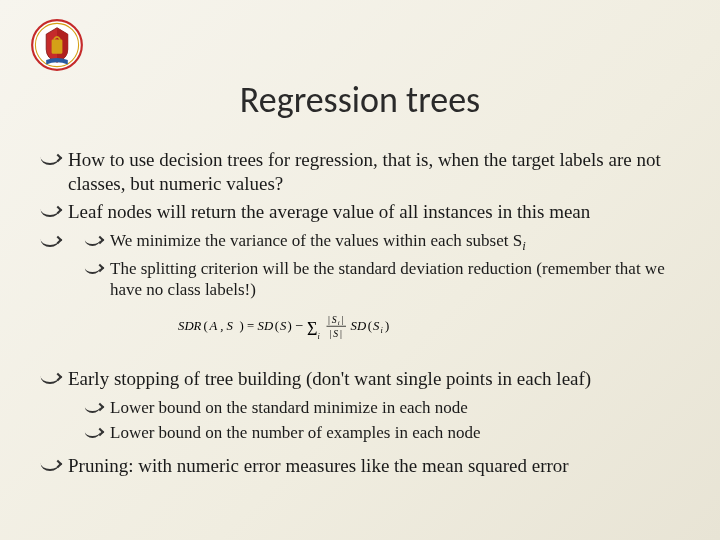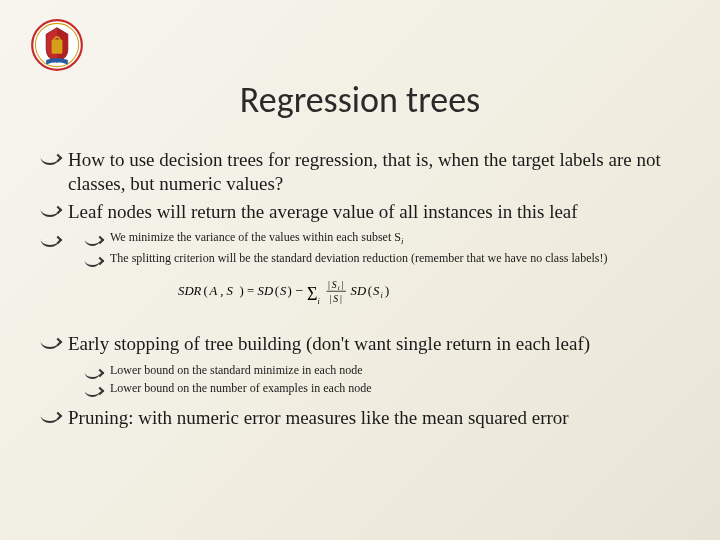--- a/index.html
+++ b/index.html
@@ -46,21 +46,21 @@
     position: absolute;
     left: 2px;
     top: 0;
     font-size: 18px;
     transform: scaleX(1.2);
   }
   .lvl2 {
     margin: 6px 0 10px 18px;
   }
   .lvl2 > li {
-    font-size: 12px;
+    font-size: 17px;
     line-height: 1.28;
     margin-bottom: 3px;
     padding-left: 24px;
     position: relative;
   }
   .lvl2 > li::before {
     content: "§";
     font-family: Wingdings, serif;
     position: absolute;
     left: 0;
@@ -109,21 +109,21 @@
       <rect x="40" y="40" width="20" height="26" fill="#d4a017" rx="2"></rect>
       <path d="M44 40 Q50 30 56 40" fill="none" stroke="#d4a017" stroke-width="3"></path>
       <path d="M30 78 Q50 70 70 78 L70 86 Q50 78 30 86 Z" fill="#2a5aa0"></path>
     </svg>
   </div>
 
   <h1 class="title">Regression trees</h1>
 
   <ul class="lvl1">
     <li><span>How to use decision trees for regression, that is, when the target labels are not classes, but numeric values?</span></li>
-    <li><span>Leaf nodes will return the average value of all instances in this leaf</span></li>
+    <li><span>Leaf nodes will return the average value of all instances in this mean</span></li>
     <li>
       <ul class="lvl2">
         <li><span>We minimize the variance of the values within each subset S<i class="sub">i</i></span></li>
         <li><span>The splitting criterion will be the standard deviation reduction (remember that we have no class labels!)</span></li>
       </ul>
       <span class="formula" title="SDR(A, S) = SD(S) − Σᵢ (|Sᵢ|/|S|) SD(Sᵢ)">
         <svg viewBox="0 0 360 40" width="270" height="32">
           <text x="0" y="24" font-family="Georgia,serif" font-style="italic" font-size="17">SDR</text>
           <text x="34" y="24" font-family="Georgia,serif" font-size="17">(</text>
           <text x="42" y="24" font-family="Georgia,serif" font-style="italic" font-size="17">A , S</text>
@@ -147,21 +147,21 @@
           <text x="216" y="33" font-family="Georgia,serif" font-size="13">|</text>
           <text x="230" y="24" font-family="Georgia,serif" font-style="italic" font-size="17">SD</text>
           <text x="253" y="24" font-family="Georgia,serif" font-size="17">(</text>
           <text x="260" y="24" font-family="Georgia,serif" font-style="italic" font-size="17">S</text>
           <text x="270" y="28" font-family="Georgia,serif" font-style="italic" font-size="11">i</text>
           <text x="276" y="24" font-family="Georgia,serif" font-size="17">)</text>
         </svg>
       </span>
     </li>
     <li>
-      <span>Early stopping of tree building (don't want single return in each leaf)</span>
+      <span>Early stopping of tree building (don't want single points in each leaf)</span>
       <ul class="lvl2">
         <li><span>Lower bound on the standard minimize in each node</span></li>
         <li><span>Lower bound on the number of examples in each node</span></li>
       </ul>
     </li>
     <li><span>Pruning: with numeric error measures like the mean squared error</span></li>
   </ul>
 
 </div>
 

